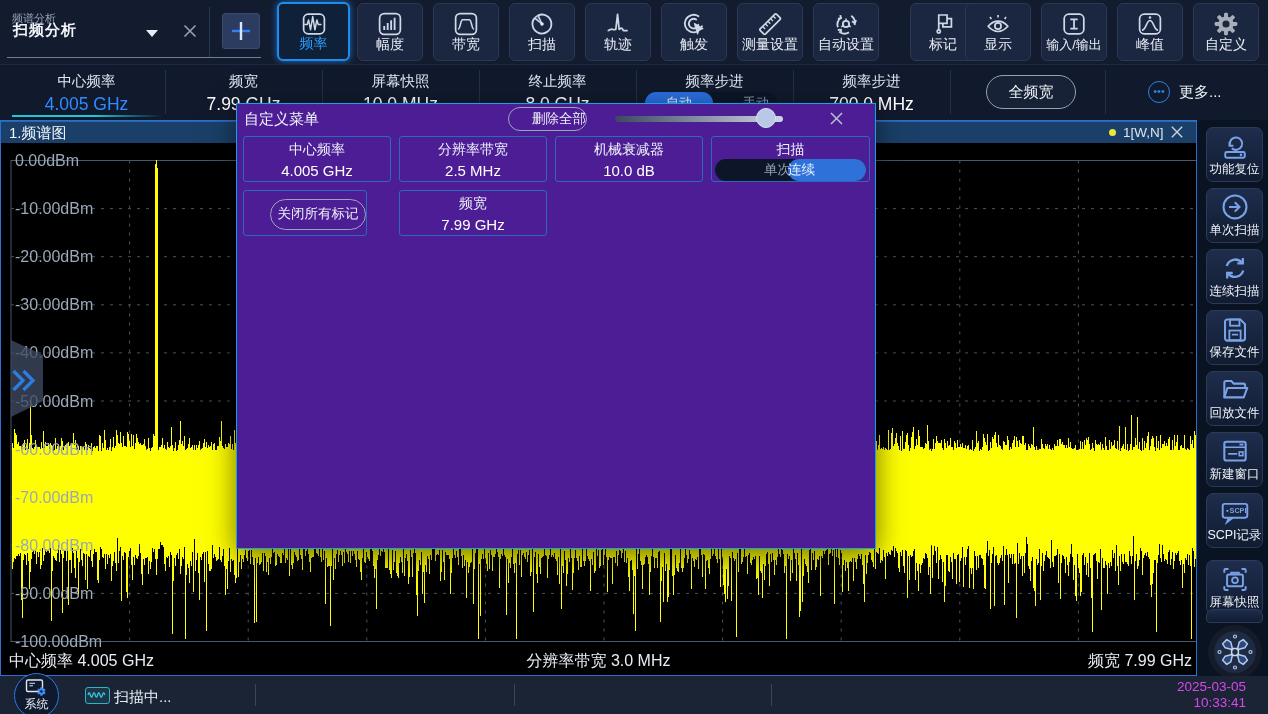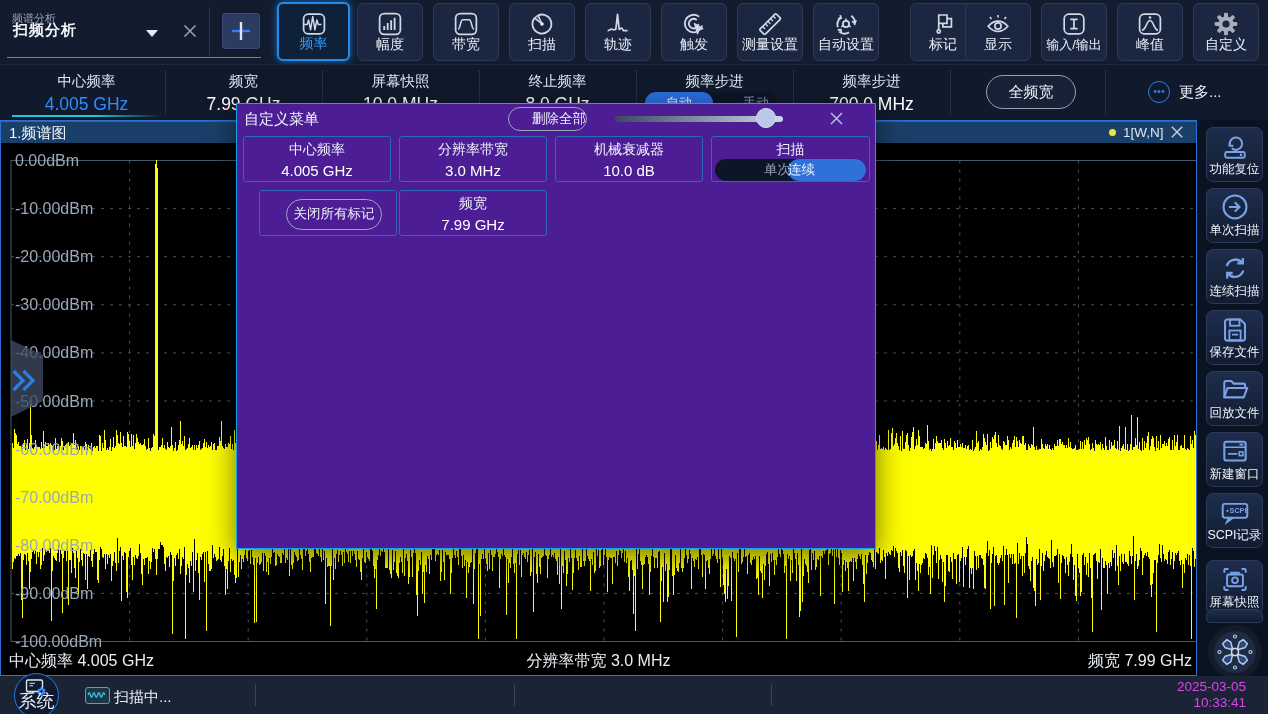--- a/index.html
+++ b/index.html
@@ -41,21 +41,21 @@
 #info .c{position:absolute;left:0;width:100%;text-align:center;top:2px}
 #info .r{position:absolute;right:4px;top:2px}
 #side{position:absolute;left:1197px;top:120px;width:71px;height:556px;background:#0a1322}
 .sbtn{position:absolute;left:1206px;width:57px;height:55px;background:linear-gradient(180deg,#1e2d4c,#111c31);border:1px solid #2b3a58;border-radius:7px;text-align:center}
 .sbtn .lbl{position:absolute;bottom:3px;width:100%;font-size:12.5px;color:#eef2f8;white-space:nowrap}
 .sbtn svg{position:absolute;top:3px;left:50%;transform:translateX(-50%)}
 #fanbtn{position:absolute;left:1208px;top:625px;width:54px;height:54px;border-radius:50%;background:#151b28;border:none}
 #status{position:absolute;left:0;top:676px;width:1268px;height:38px;background:#1b2434}
 .ssep{position:absolute;top:684px;width:1px;height:22px;background:#39455a}
 #sysbtn{position:absolute;left:14px;top:673px;width:45px;height:45px;border-radius:50%;background:#0f1a2e;border:1.8px solid #2a78e0;overflow:hidden}
-#sysbtn .lbl{position:absolute;bottom:4px;width:100%;text-align:center;font-size:18px;color:#e8eef8}
+#sysbtn .lbl{position:absolute;bottom:4px;width:100%;text-align:center;font-size:12px;color:#e8eef8}
 #scanchip{position:absolute;left:85px;top:687px;width:25px;height:17px;border:1.5px solid #2fb3c8;border-radius:3px;background:rgba(47,179,200,.13)}
 #scantext{position:absolute;left:114px;top:688px;font-size:15px;color:#e8edf4}
 #datetime{position:absolute;right:22px;top:679px;text-align:right;font-size:13.5px;color:#d946ef;line-height:16px}
 #dlg{position:absolute;left:236px;top:103px;width:640px;height:446px;background:#4c1d95;border:1px solid #0ea5e9;box-shadow:0 8px 28px rgba(0,0,0,.55)}
 #dlg .title{position:absolute;left:7px;top:6px;font-size:15px;color:#f0f4fa}
 #delall{position:absolute;left:271px;top:3px;width:79px;height:24px;border:1.5px solid #9aa6ba;border-radius:13px;color:#edf1f7;font-size:13.5px;text-align:right;line-height:22px}
 #slider{position:absolute;left:378px;top:12px;width:168px;height:6px;border-radius:3px;background:linear-gradient(90deg,#3c485f,#cdd6e4)}
 #sknob{position:absolute;left:519px;top:4px;width:20px;height:20px;border-radius:50%;background:#b9c8e6;border:1px solid #d7e0f0}
 #dlgx{position:absolute;left:591px;top:6px;width:17px;height:17px}
 .cell{position:absolute;border:1px solid #2b6ab8;border-radius:3px;height:46px}
@@ -393,33 +393,33 @@
   <div id="sknob"></div>
   <svg id="dlgx" viewBox="0 0 17 17">
         <path d="M3 3L14 14M14 3L3 14" stroke="#b7c1cf" stroke-width="1.5" fill="none"></path>
       </svg>
   <div class="cell" style="left:6px;top:32px;width:148px">
         <div class="cl">中心频率</div>
         <div class="cv">4.005 GHz</div>
       </div>
   <div class="cell" style="left:162px;top:32px;width:148px">
         <div class="cl">分辨率带宽</div>
-        <div class="cv">3.0 MHz</div>
+        <div class="cv">2.5 MHz</div>
       </div>
   <div class="cell" style="left:318px;top:32px;width:148px">
         <div class="cl">机械衰减器</div>
         <div class="cv">10.0 dB</div>
       </div>
   <div class="cell" style="left:474px;top:32px;width:159px">
         <div class="cl">扫描</div>
     <div id="swtoggle">
           <div class="off">单次</div>
           <div class="on">连续</div>
         </div>
   </div>
-  <div class="cell" style="left:22px;top:86px;width:138px">
+  <div class="cell" style="left:6px;top:86px;width:124px">
         <div id="closemk">关闭所有标记</div>
       </div>
   <div class="cell" style="left:162px;top:86px;width:148px">
         <div class="cl">频宽</div>
         <div class="cv">7.99 GHz</div>
       </div>
 </div>
 </div>
 </body></html>

